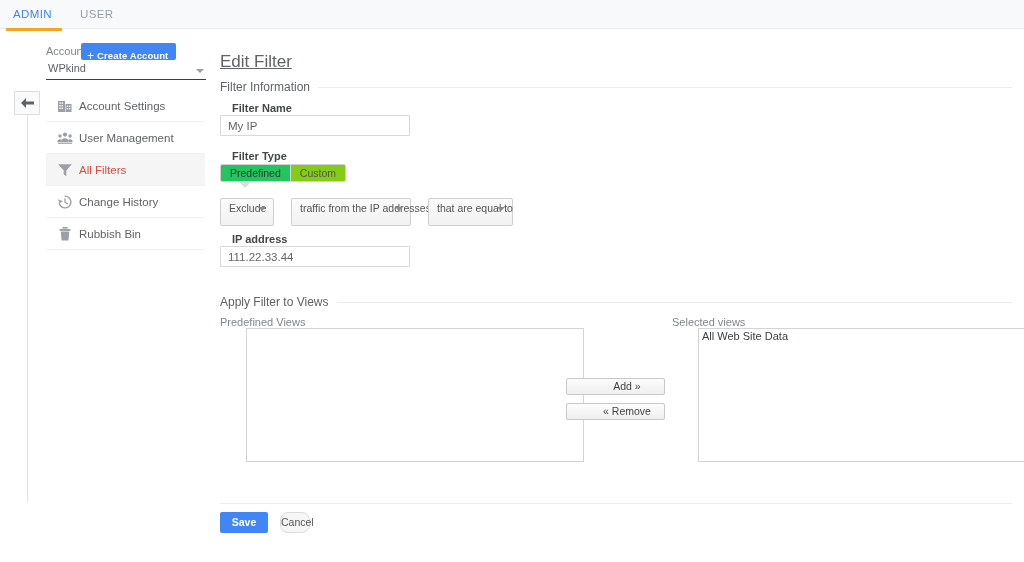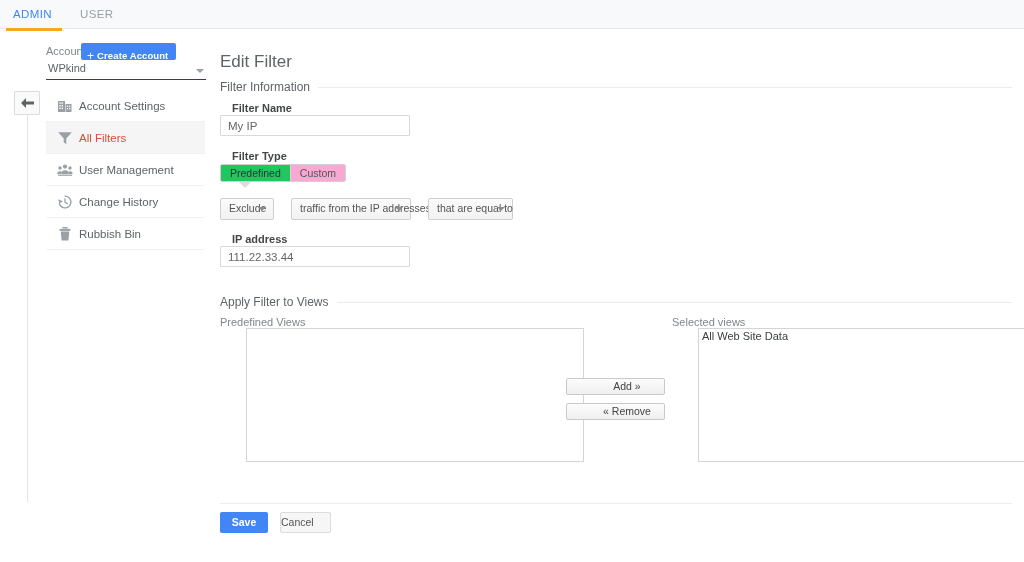--- a/index.html
+++ b/index.html
@@ -138,20 +138,21 @@
   
   .main { position: absolute; left: 220px; top: 0; width: 804px; }
 
   .page-title {
     position: absolute;
     left: 0; top: 52px;
     font-size: 17px;
     color: #5f6368;
     font-weight: normal;
     margin: 0;
+    text-decoration: underline;
   }
 
   .section-head {
     position: absolute;
     left: 0;
     height: 14px;
     width: 792px;
   }
   .section-head .txt {
     position: absolute;
@@ -203,41 +204,41 @@
     border-radius: 2px;
     overflow: hidden;
     display: flex;
   }
   .seg .opt {
     height: 16px;
     line-height: 16px;
     padding: 0 9px;
     font-size: 10.5px;
     color: #555555;
-    background: #f9a8d4;
+    background: #84cc16;
     cursor: pointer;
     white-space: nowrap;
   }
   .seg .opt.sel {
     background: #22c55e;
     color: #333333;
   }
   .seg .opt + .opt { border-left: 1px solid #d7d7d7; }
   .seg-arrow {
     position: absolute;
     width: 0; height: 0;
     border-left: 6px solid transparent;
     border-right: 6px solid transparent;
     border-top: 6px solid #dcdcdc;
   }
 
   
   .ddl {
     position: absolute;
-    height: 22px;
+    height: 28px;
     background: linear-gradient(#fbfbfb, #f2f2f2);
     border: 1px solid #cfcfcf;
     border-radius: 2px;
     cursor: pointer;
   }
   .ddl .v {
     position: absolute;
     left: 8px; top: 0;
     line-height: 18px;
     font-size: 10.5px;
@@ -304,26 +305,27 @@
     color: #ffffff;
     font-size: 10.5px;
     font-weight: bold;
     text-align: center;
     line-height: 21px;
     cursor: pointer;
   }
   .btn-cancel {
     position: absolute;
     left: 60px; top: 512px;
-    width: 51px; height: 21px;
+    width: 30px; height: 21px;
     background: #f6f6f6;
     border: 1px solid #dcdcdc;
-    border-radius: 2px;
+    border-radius: 8px;
     color: #555555;
     font-size: 10.5px;
+    text-align: center;
     line-height: 19px;
     cursor: pointer;
   }
 </style>
 </head>
 <body>
 
 <div class="topbar">
   <div class="tab tab-admin active">ADMIN</div>
   <div class="tab tab-user">USER</div>
@@ -361,44 +363,44 @@
         <rect x="4.6" y="9.6" width="1.4" height="1.4" fill="#ffffff"></rect>
         <rect x="9.8" y="7.6" width="1.3" height="1.3" fill="#ffffff"></rect>
         <rect x="12" y="7.6" width="1.3" height="1.3" fill="#ffffff"></rect>
         <rect x="9.8" y="10" width="1.3" height="1.3" fill="#ffffff"></rect>
         <rect x="12" y="10" width="1.3" height="1.3" fill="#ffffff"></rect>
       </svg>
     </span>
     <span class="lbl">Account Settings</span>
   </div>
 
-  <div class="nav-item active">
-    <span class="ic">
-      <svg width="16" height="16" viewBox="0 0 16 16">
-        <path d="M1.2 2.2 L14.8 2.2 L9.3 8.4 L9.3 14.2 L6.7 12.2 L6.7 8.4 Z" fill="#9aa0a6"></path>
-      </svg>
-    </span>
-    <span class="lbl">All Filters</span>
-  </div>
-
   <div class="nav-item">
     <span class="ic">
       <svg width="16" height="16" viewBox="0 0 16 16">
         <circle cx="8" cy="4.6" r="2.1" fill="#9aa0a6"></circle>
         <circle cx="3" cy="6" r="1.7" fill="#9aa0a6"></circle>
         <circle cx="13" cy="6" r="1.7" fill="#9aa0a6"></circle>
         <path d="M4.2 12 C4.2 9.6 5.8 8.3 8 8.3 C10.2 8.3 11.8 9.6 11.8 12 Z" fill="#9aa0a6"></path>
         <path d="M0.3 12 C0.3 10.2 1.3 9.3 3 9.3 C4 9.3 4.7 9.6 5.1 10.1 C4.4 10.6 4 11.2 3.9 12 Z" fill="#9aa0a6"></path>
         <path d="M15.7 12 C15.7 10.2 14.7 9.3 13 9.3 C12 9.3 11.3 9.6 10.9 10.1 C11.6 10.6 12 11.2 12.1 12 Z" fill="#9aa0a6"></path>
         <rect x="1" y="12.6" width="14" height="1.2" fill="#9aa0a6"></rect>
       </svg>
     </span>
     <span class="lbl">User Management</span>
   </div>
 
+  <div class="nav-item active">
+    <span class="ic">
+      <svg width="16" height="16" viewBox="0 0 16 16">
+        <path d="M1.2 2.2 L14.8 2.2 L9.3 8.4 L9.3 14.2 L6.7 12.2 L6.7 8.4 Z" fill="#9aa0a6"></path>
+      </svg>
+    </span>
+    <span class="lbl">All Filters</span>
+  </div>
+
   <div class="nav-item">
     <span class="ic">
       <svg width="16" height="16" viewBox="0 0 16 16">
         <path d="M8 2.1 A5.9 5.9 0 1 1 2.3 9.4" stroke="#9aa0a6" stroke-width="1.4" fill="none" stroke-linecap="round"></path>
         <path d="M1 5.2 L2.6 9.2 L6 7.2 Z" fill="#9aa0a6"></path>
         <path d="M8 4.9 L8 8.2 L10.5 9.6" stroke="#9aa0a6" stroke-width="1.3" fill="none" stroke-linecap="round"></path>
       </svg>
     </span>
     <span class="lbl">Change History</span>
   </div>

